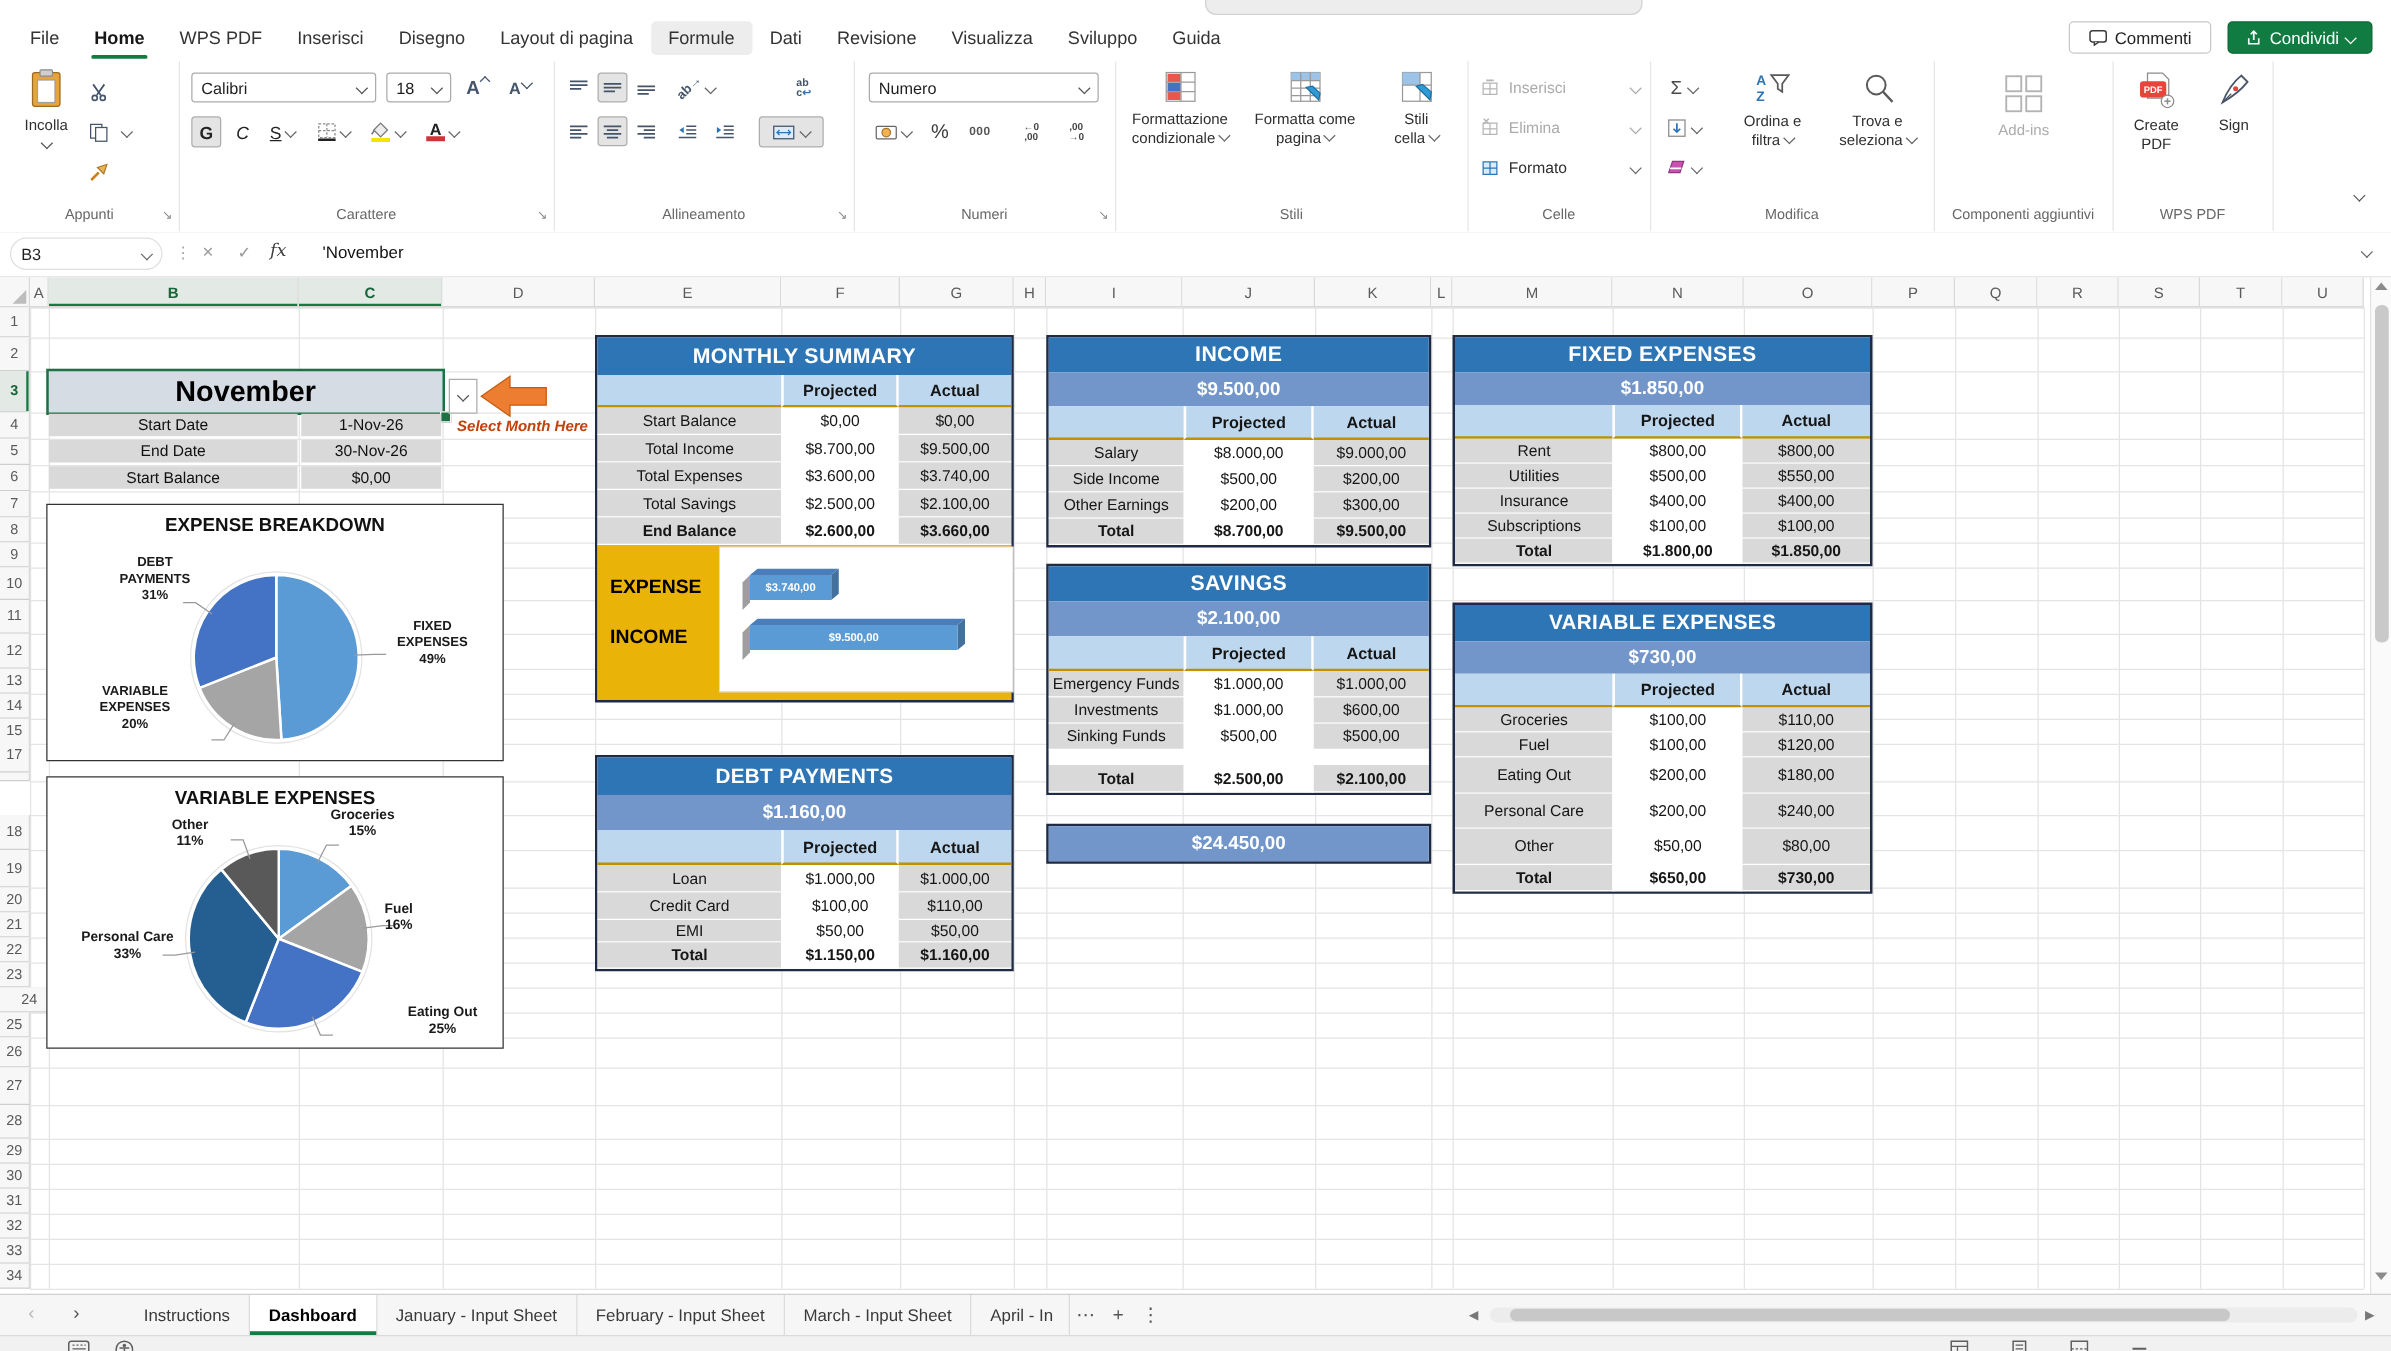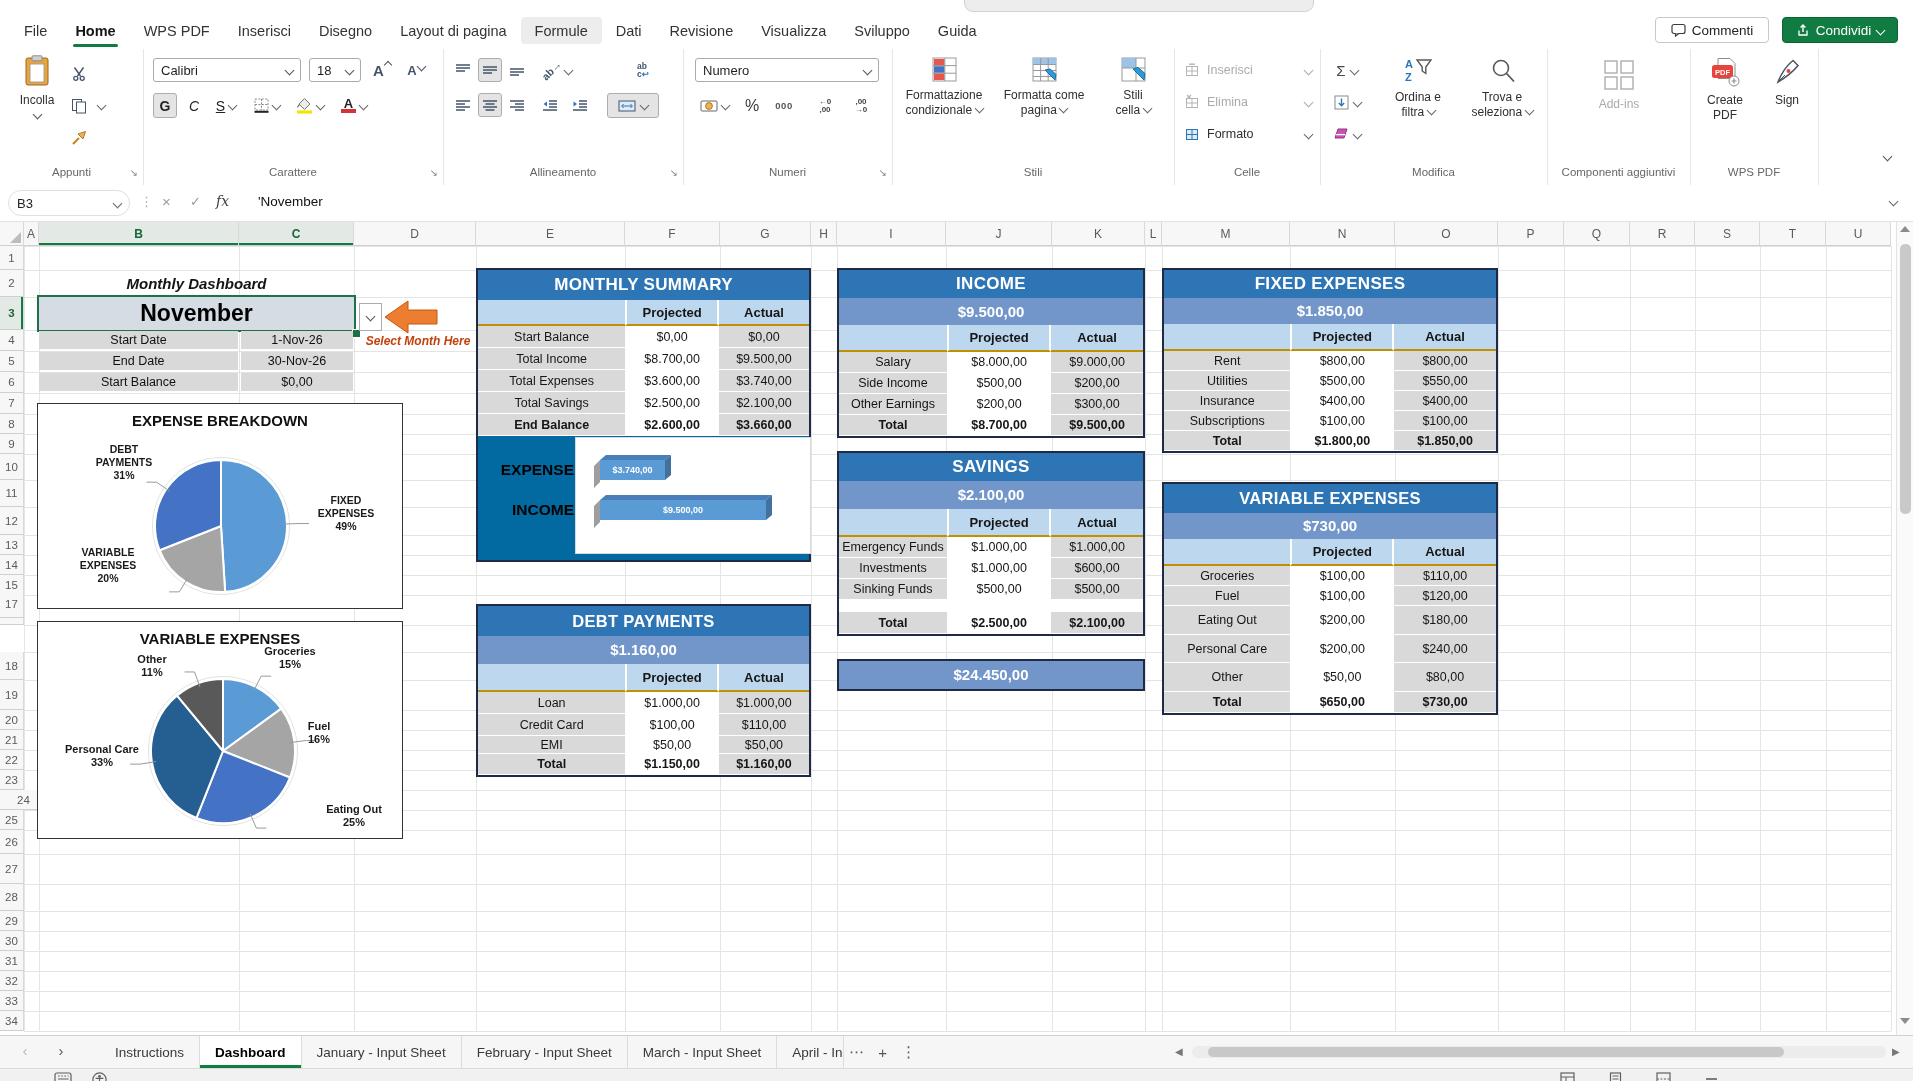--- a/index.html
+++ b/index.html
@@ -547,21 +547,20 @@
     <div class="hcell" style="position: absolute; left: 0px; top: 810px; width: 24px; height: 20px; font-size: 11.5px;">25</div>
     <div class="hcell" style="position: absolute; left: 0px; top: 830px; width: 24px; height: 24px; font-size: 11.5px;">26</div>
     <div class="hcell" style="position: absolute; left: 0px; top: 854px; width: 24px; height: 30px; font-size: 11.5px;">27</div>
     <div class="hcell" style="position: absolute; left: 0px; top: 884px; width: 24px; height: 27px; font-size: 11.5px;">28</div>
     <div class="hcell" style="position: absolute; left: 0px; top: 911px; width: 24px; height: 20px; font-size: 11.5px;">29</div>
     <div class="hcell" style="position: absolute; left: 0px; top: 931px; width: 24px; height: 20px; font-size: 11.5px;">30</div>
     <div class="hcell" style="position: absolute; left: 0px; top: 951px; width: 24px; height: 20px; font-size: 11.5px;">31</div>
     <div class="hcell" style="position: absolute; left: 0px; top: 971px; width: 24px; height: 20px; font-size: 11.5px;">32</div>
     <div class="hcell" style="position: absolute; left: 0px; top: 991px; width: 24px; height: 20px; font-size: 11.5px;">33</div>
     <div class="hcell" style="position: absolute; left: 0px; top: 1011px; width: 24px; height: 20px; font-size: 11.5px;">34</div>
-    <div style="position: absolute; left: 39px; top: 270px; width: 315px; height: 27px; display: flex; align-items: center; justify-content: center; font-style: italic; font-size: 15px; color: rgb(20, 20, 20); font-weight: 600;">Monthly Dashboard</div>
     <div style="position: absolute; left: 37px; top: 295px; width: 319px; height: 37px; background: rgb(214, 220, 228); border: 2.5px solid rgb(30, 113, 69); box-sizing: border-box; display: flex; align-items: center; justify-content: center; font-size: 23px; font-weight: 700; color: rgb(0, 0, 0);">November</div>
     <div style="position: absolute; left: 352px; top: 329px; width: 7px; height: 7px; background: rgb(30, 113, 69); border: 1.5px solid rgb(255, 255, 255); box-sizing: content-box;"></div>
     <div style="position: absolute; left: 359px; top: 303px; width: 21px; height: 26px; background: rgb(255, 255, 255); border: 1px solid rgb(171, 171, 171); display: flex; align-items: center; justify-content: center; color: rgb(85, 85, 85);">
       <i class="cv" style="margin:0 0 2px 0"></i>
     </div>
     <svg width="54" height="36" style="position: absolute; left: 384px; top: 299px;">
       <polygon points="1,18 24,2 24,11 53,11 53,25 24,25 24,34" fill="#ED7D31" stroke="#C55A11" stroke-width="1"></polygon>
     </svg>
     <div style="position: absolute; left: 356px; top: 334px; width: 124px; text-align: center; font-size: 12px; font-weight: 700; font-style: italic; color: #c2410c;">Select Month Here</div>
     <div class="infocell" style="position: absolute; left: 39px; top: 331px; width: 199px; height: 18px;">Start Date</div>
@@ -595,21 +594,21 @@
       <div class="trow " style="height: 22px;">
         <div class="tc c0" style="width: 44.5%; height: 22px;">Total Savings</div>
         <div class="tc c1" style="width: 28.3%; height: 22px;">$2.500,00</div>
         <div class="tc c2" style="width: 27.2%; height: 22px;">$2.100,00</div>
       </div>
       <div class="trow tot" style="height: 22px;">
         <div class="tc c0" style="width: 44.5%; height: 22px;">End Balance</div>
         <div class="tc c1" style="width: 28.3%; height: 22px;">$2.600,00</div>
         <div class="tc c2" style="width: 27.2%; height: 22px;">$3.660,00</div>
       </div>
-      <div style="position: relative; height: 124px; background: #0369a1; text-align: right;">
+      <div style="position: relative; height: 124px; background: #eab308;">
         <div style="position: absolute; left: 10px; top: 25px; width: 86px; font-size: 15.5px; font-weight: 700; color: rgb(0, 0, 0);">EXPENSE</div>
         <div style="position: absolute; left: 10px; top: 65px; width: 86px; font-size: 15.5px; font-weight: 700; color: rgb(0, 0, 0);">INCOME</div>
         <svg width="237" height="118" style="position: absolute; left: 97px; top: 1px;">
           <rect x="0.5" y="0.5" width="235" height="116" fill="#fff" stroke="#D9D9D9"></rect>
           <polygon points="19,29 25,23 25,45 19,51" fill="#9e9e9e"></polygon>
           <polygon points="25,23 31,18 96,18 90,23" fill="#4A7EBB"></polygon>
           <polygon points="90,23 96,18 96,38 90,43" fill="#41719C"></polygon>
           <rect x="25" y="23" width="65" height="20" fill="#5B9BD5"></rect>
           <text x="57.5" y="36" text-anchor="middle" font-size="9" font-weight="700" fill="#fff">$3.740,00</text>
           <polygon points="19,69 25,63 25,85 19,91" fill="#9e9e9e"></polygon>
@@ -830,21 +829,21 @@
 
 <div id="tabbar">
   <span class="abs tbico" style="left:12px;top:6px;color:#b9b9b9">‹</span>
   <span class="abs tbico" style="left:48px;top:6px;color:#555">›</span>
   <div class="abs" id="tabsflex" style="left:100px;top:0;height:32px;display:flex">
       <div class="stab">Instructions</div>
       <div class="stab active">Dashboard</div>
       <div class="stab">January - Input Sheet</div>
       <div class="stab">February - Input Sheet</div>
       <div class="stab">March - Input Sheet</div>
-      <div class="stab" style="max-width: 74px; overflow: hidden; padding-right: 0px;">April - In</div>
+      <div class="stab" style="max-width: 74px; overflow: hidden; padding-right: 12px;">April - In</div>
       <div class="tbico">⋯</div>
       <div class="tbico">+</div>
       <div class="tbico">⋮</div>
     </div>
   <span class="abs" style="left:1175px;top:10px;color:#777;font-size:10px">◀</span>
   <div class="abs" style="left:1192px;top:10px;width:694px;height:12px;background:#ececec;border-radius:6px">
     <div class="abs" style="left:16px;top:1px;width:576px;height:10px;background:#c8c8c8;border-radius:5px"></div>
   </div>
   <span class="abs" style="left:1892px;top:10px;color:#777;font-size:10px">▶</span>
 </div>

